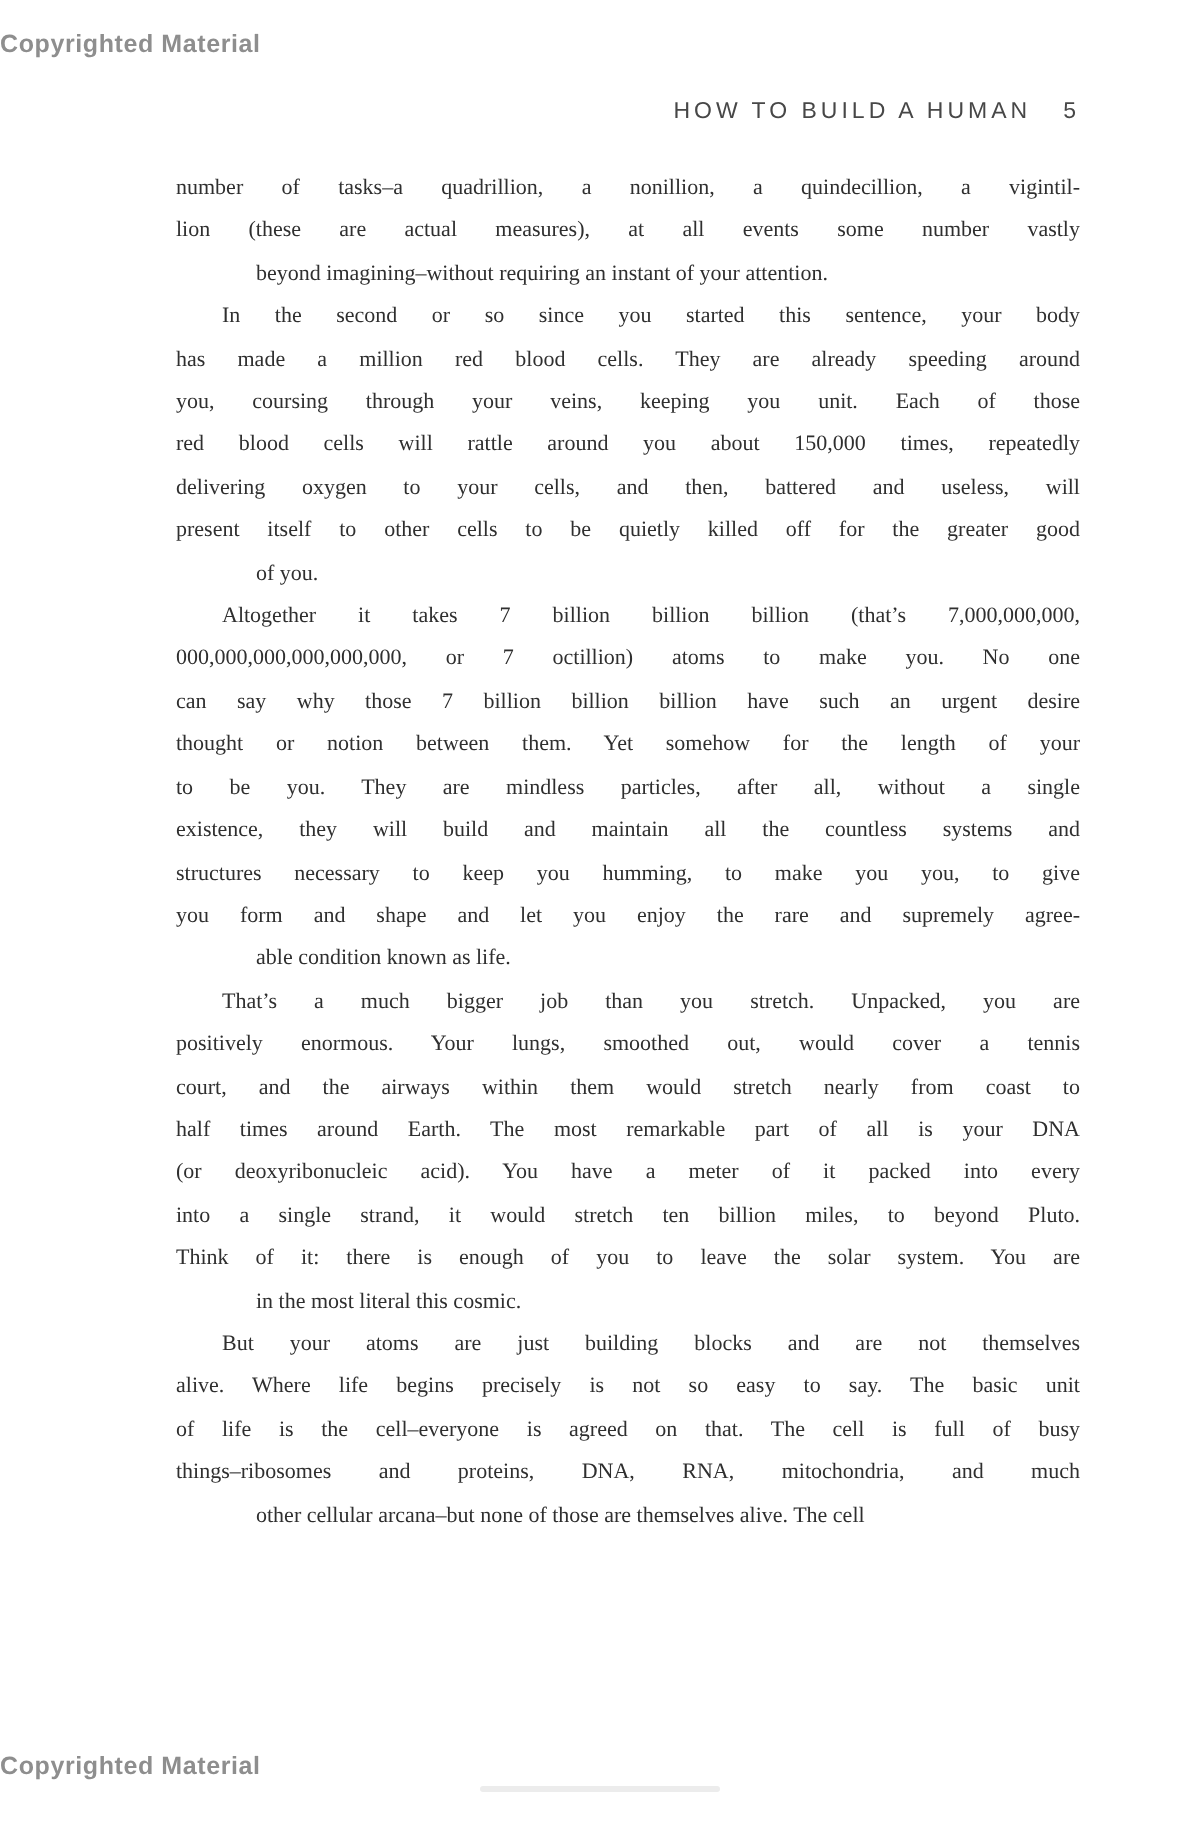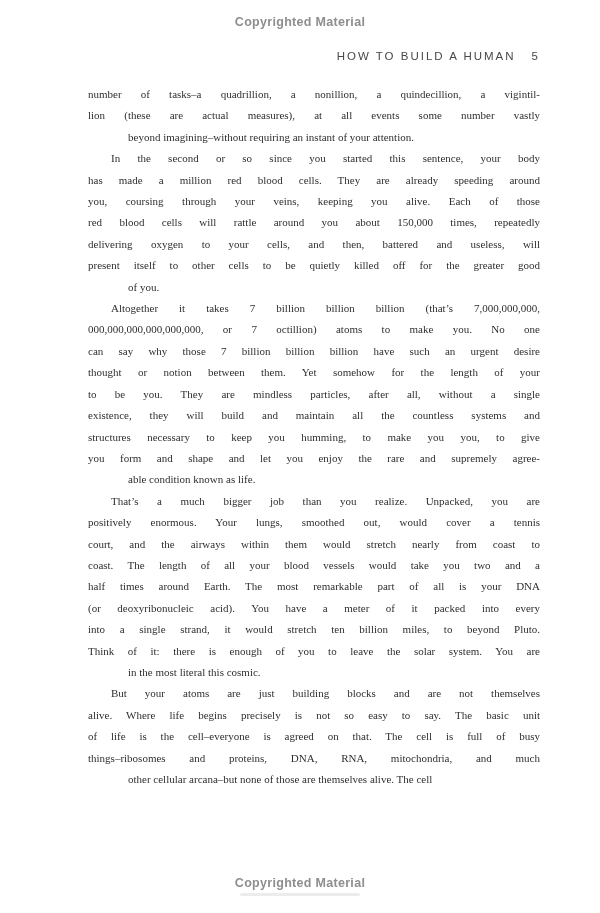--- a/index.html
+++ b/index.html
@@ -8,21 +8,21 @@
     width: 600px;
     height: 913px;
     background: #ffffff;
     overflow: hidden;
     font-family: "Liberation Serif", serif;
   }
   .banner {
     position: absolute;
     left: 0;
     width: 100%;
-    text-align: center;
+    text-align: left;
     font-family: "Liberation Sans", sans-serif;
     font-size: 12.5px;
     font-weight: bold;
     color: #8e8e8e;
     letter-spacing: 0.3px;
   }
   .banner.top { top: 15px; }
   .banner.bottom { top: 876px; }
   .running-header {
     position: absolute;
@@ -78,42 +78,41 @@
 
   <div class="body-text">
       <div class="paragraph">
         <div class="line">number of tasks–a quadrillion, a nonillion, a quindecillion, a vigintil-</div>
         <div class="line">lion (these are actual measures), at all events some number vastly</div>
         <div class="line par-end">beyond imagining–without requiring an instant of your attention.</div>
       </div>
       <div class="paragraph">
         <div class="line indent">In the second or so since you started this sentence, your body</div>
         <div class="line">has made a million red blood cells. They are already speeding around</div>
-        <div class="line">you, coursing through your veins, keeping you alive. Each of those</div>
+        <div class="line">you, coursing through your veins, keeping you unit. Each of those</div>
         <div class="line">red blood cells will rattle around you about 150,000 times, repeatedly</div>
         <div class="line">delivering oxygen to your cells, and then, battered and useless, will</div>
         <div class="line">present itself to other cells to be quietly killed off for the greater good</div>
         <div class="line par-end">of you.</div>
       </div>
       <div class="paragraph">
         <div class="line indent">Altogether it takes 7 billion billion billion (that’s 7,000,000,000,</div>
         <div class="line">000,000,000,000,000,000, or 7 octillion) atoms to make you. No one</div>
         <div class="line">can say why those 7 billion billion billion have such an urgent desire</div>
         <div class="line">thought or notion between them. Yet somehow for the length of your</div>
         <div class="line">to be you. They are mindless particles, after all, without a single</div>
         <div class="line">existence, they will build and maintain all the countless systems and</div>
         <div class="line">structures necessary to keep you humming, to make you you, to give</div>
         <div class="line">you form and shape and let you enjoy the rare and supremely agree-</div>
         <div class="line par-end">able condition known as life.</div>
       </div>
       <div class="paragraph">
-        <div class="line indent">That’s a much bigger job than you realize. Unpacked, you are</div>
+        <div class="line indent">That’s a much bigger job than you stretch. Unpacked, you are</div>
         <div class="line">positively enormous. Your lungs, smoothed out, would cover a tennis</div>
         <div class="line">court, and the airways within them would stretch nearly from coast to</div>
-        <div class="line">coast. The length of all your blood vessels would take you two and a</div>
         <div class="line">half times around Earth. The most remarkable part of all is your DNA</div>
         <div class="line">(or deoxyribonucleic acid). You have a meter of it packed into every</div>
         <div class="line">into a single strand, it would stretch ten billion miles, to beyond Pluto.</div>
         <div class="line">Think of it: there is enough of you to leave the solar system. You are</div>
         <div class="line par-end">in the most literal this cosmic.</div>
       </div>
       <div class="paragraph">
         <div class="line indent">But your atoms are just building blocks and are not themselves</div>
         <div class="line">alive. Where life begins precisely is not so easy to say. The basic unit</div>
         <div class="line">of life is the cell–everyone is agreed on that. The cell is full of busy</div>

